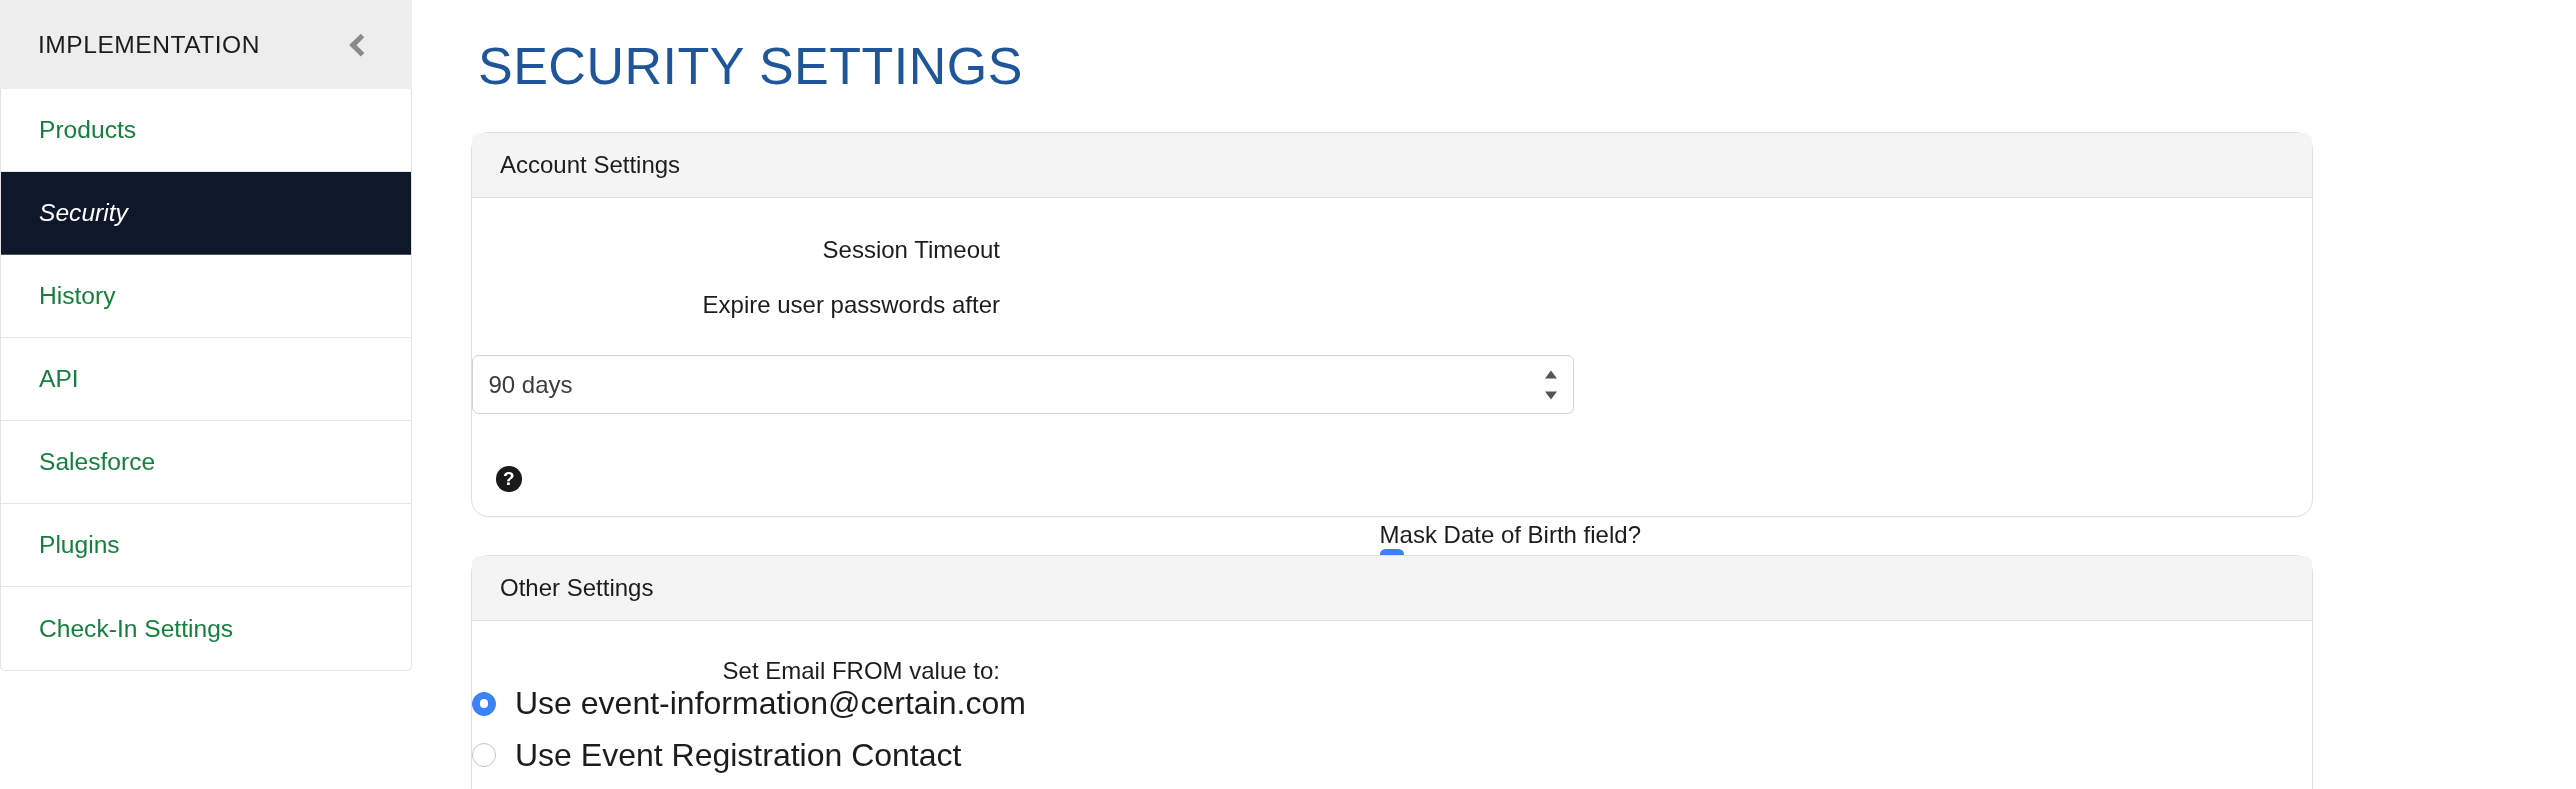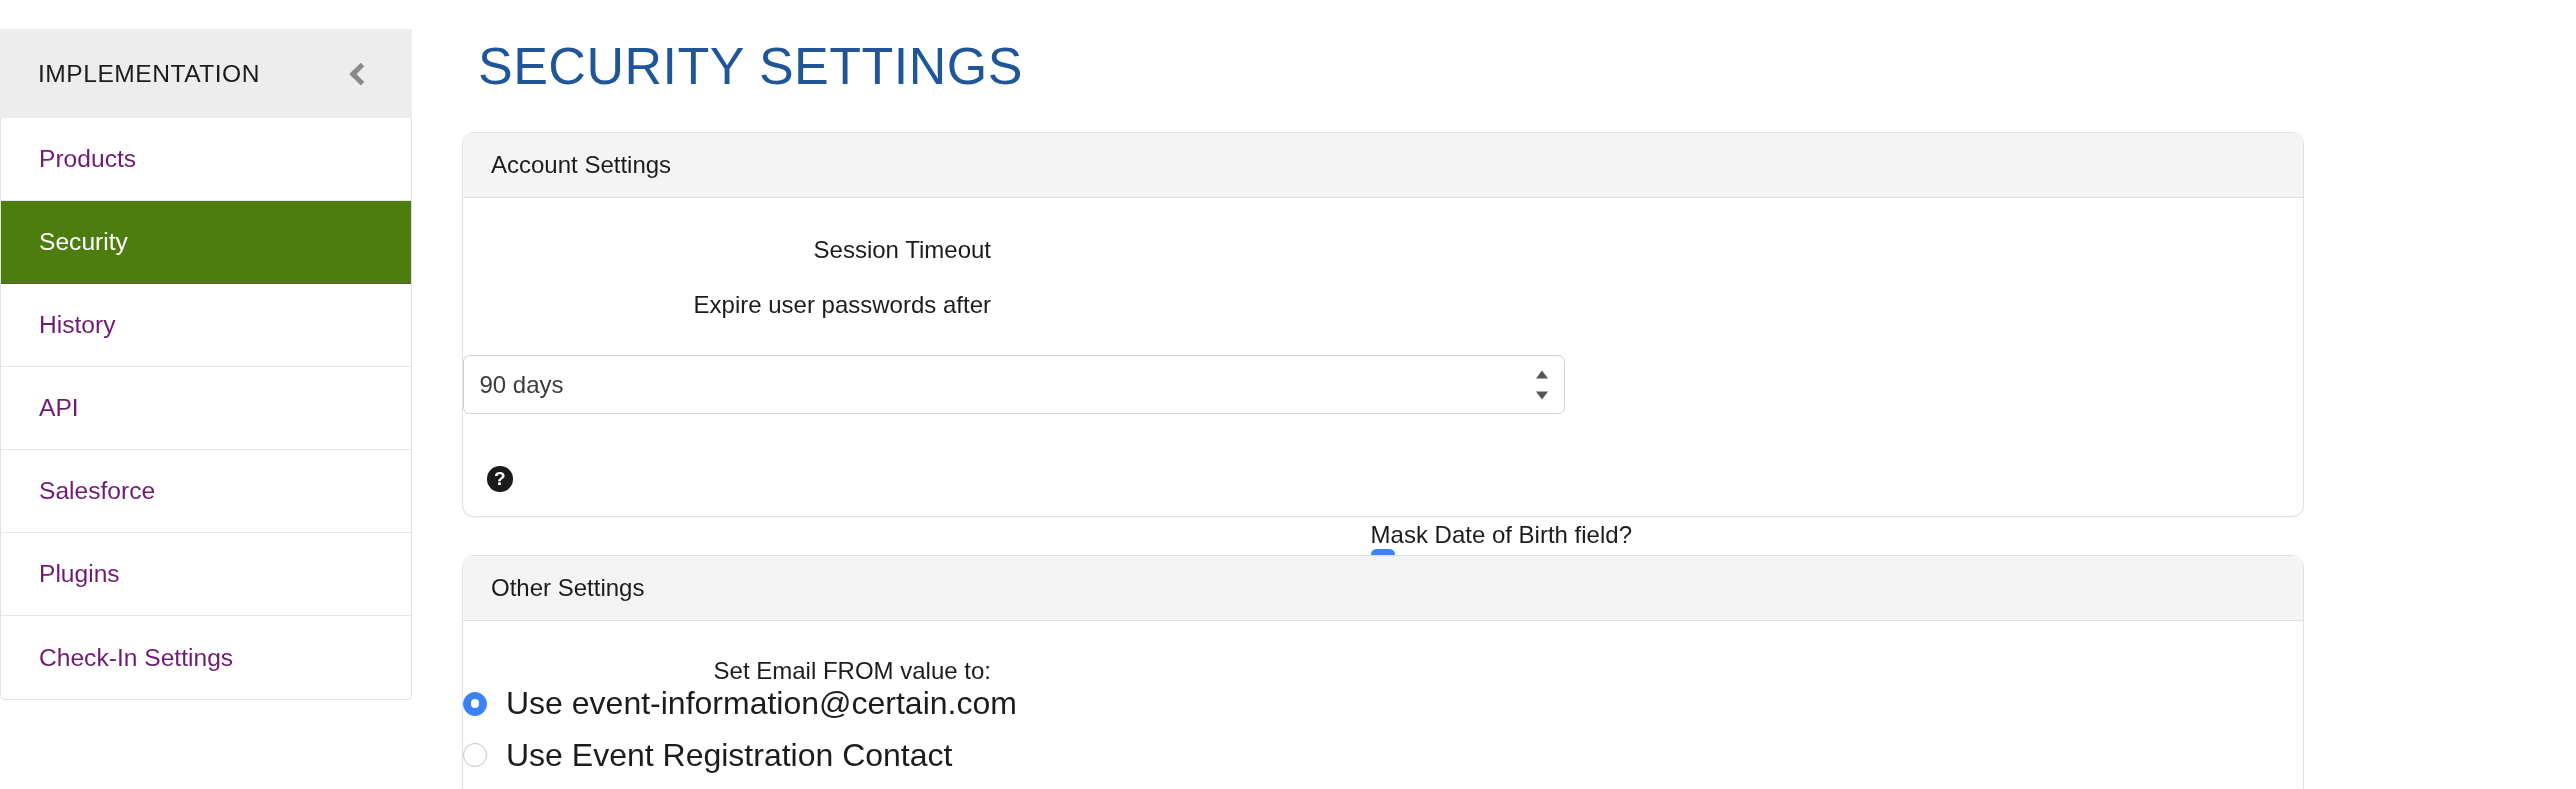--- a/index.html
+++ b/index.html
@@ -25,21 +25,20 @@
     height: 790px;
     background: #ffffff;
   }
   .sidebar-header {
     position: relative;
     height: 89px;
     background: #ededed;
     display: flex;
     align-items: center;
     padding: 0 33px 0 38px;
-    margin-top: 29px;
   }
   .sidebar-title {
     font-size: 24.6px;
     letter-spacing: 0.5px;
     color: #1c1c1c;
     font-weight: 400;
     flex: 1;
     white-space: nowrap;
   }
   .collapse-btn {
@@ -68,31 +67,32 @@
     background: #ffffff;
     width: 412px;
     overflow: hidden;
   }
   .nav-item {
     height: 83px;
     display: flex;
     align-items: center;
     padding-left: 38px;
     font-size: 24.6px;
-    color: #701a75;
+    color: #15803d;
     border-bottom: 0.9px solid #e6e6e6;
     cursor: pointer;
     background: #ffffff;
     white-space: nowrap;
   }
   .nav-item:last-child { border-bottom: none; }
   .nav-item.active {
-    background: #4d7c0f;
+    background: #0f172a;
     color: #ffffff;
     border-bottom-color: #555555;
+    font-style: italic;
   }
 
   
   .main {
     position: absolute;
     left: 412px; top: 0;
     width: 2164px;
     height: 790px;
     padding: 0;
   }
@@ -102,25 +102,25 @@
     font-size: 52px;
     font-weight: 400;
     letter-spacing: 0.5px;
     color: #1f5699;
     line-height: 1.05;
     white-space: nowrap;
   }
 
   .card {
     position: absolute;
-    left: 50px;
+    left: 59px;
     width: 1842px;
     background: #ffffff;
     border: 0.9px solid #e0e0e0;
-    border-radius: 12px;
+    border-radius: 18px;
     box-shadow: 0 0.9px 0.9px rgba(0,0,0,0.04);
   }
   .card-header {
     background: #f4f4f4;
     border-bottom: 0.9px solid #e0e0e0;
     border-radius: 7.3px 7.3px 0 0;
     height: 65px;
     display: flex;
     align-items: center;
     padding-left: 28px;

